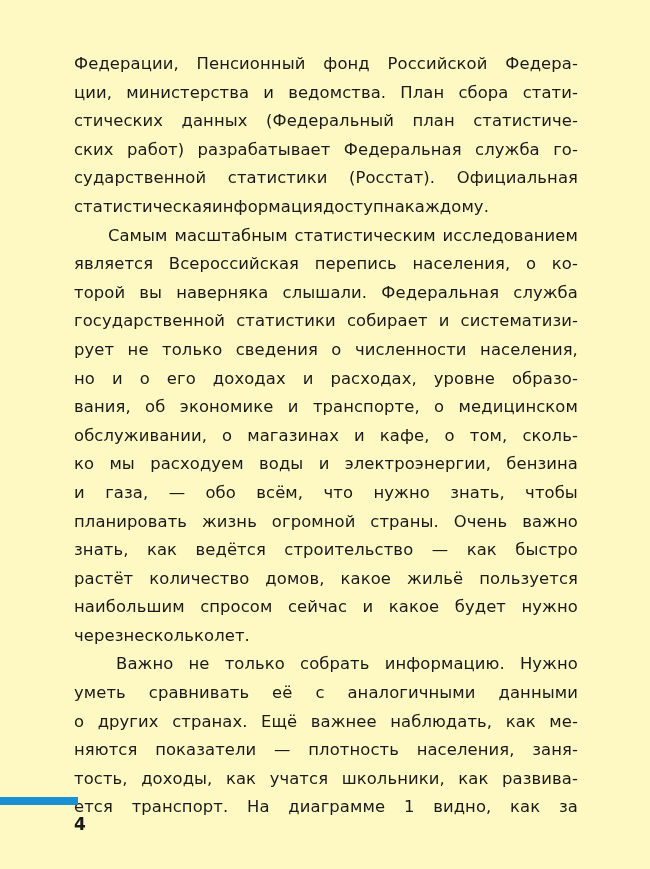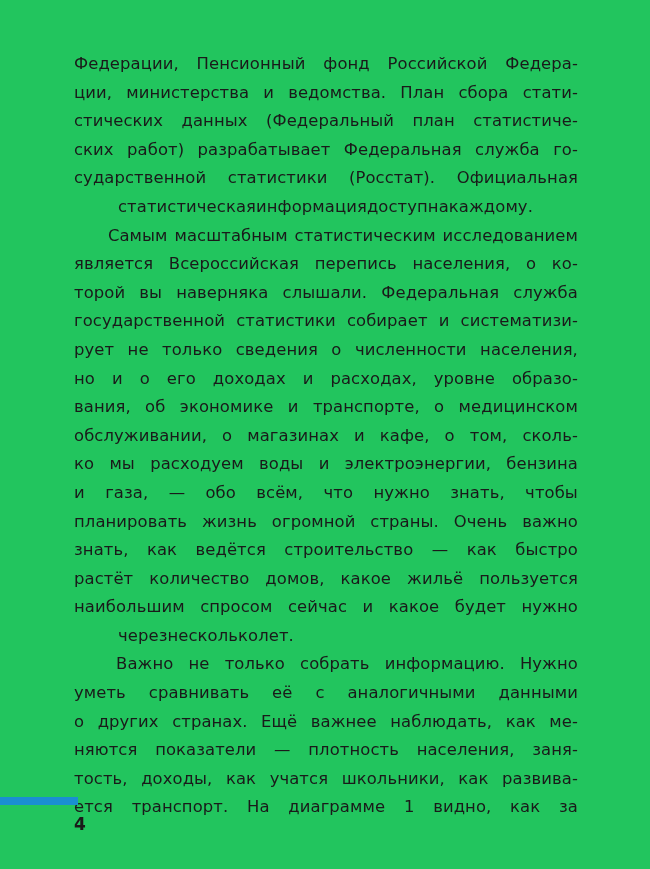--- a/index.html
+++ b/index.html
@@ -11,21 +11,21 @@
     width: 650px;
     height: 869px;
     position: relative;
     overflow: hidden;
     font-family: "DejaVu Sans", sans-serif;
   }
 
   .page {
     position: absolute;
     inset: 0;
-    background: #22c55e;
+    background: #fef9c3;
   }
 
   .text-column {
     position: absolute;
     left: 74px;
     top: 50px;
     width: 504px;
   }
 
   .para {
@@ -45,21 +45,20 @@
     display: flex;
     justify-content: space-between;
     height: 28.6px;
     line-height: 28.6px;
     white-space: pre;
     overflow: visible;
   }
   .line.last,
   .line.ragged {
     justify-content: flex-start;
-    margin-left: 44px;
   }
   .line .w {
     display: inline-block;
     white-space: pre;
   }
   .line .indent {
     display: inline-block;
     width: 27px;
   }
 

